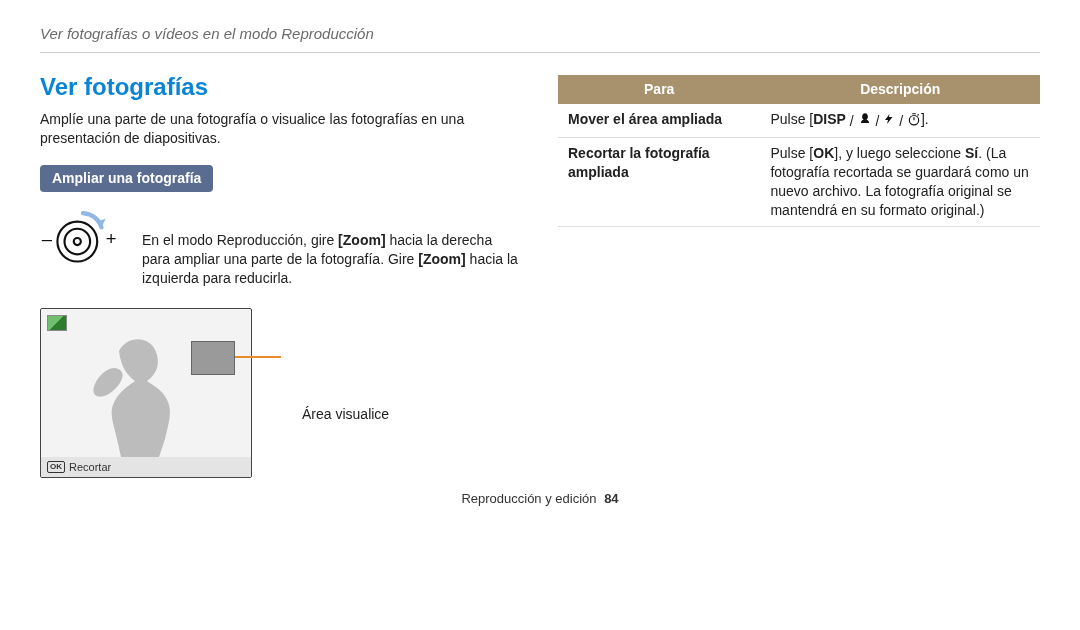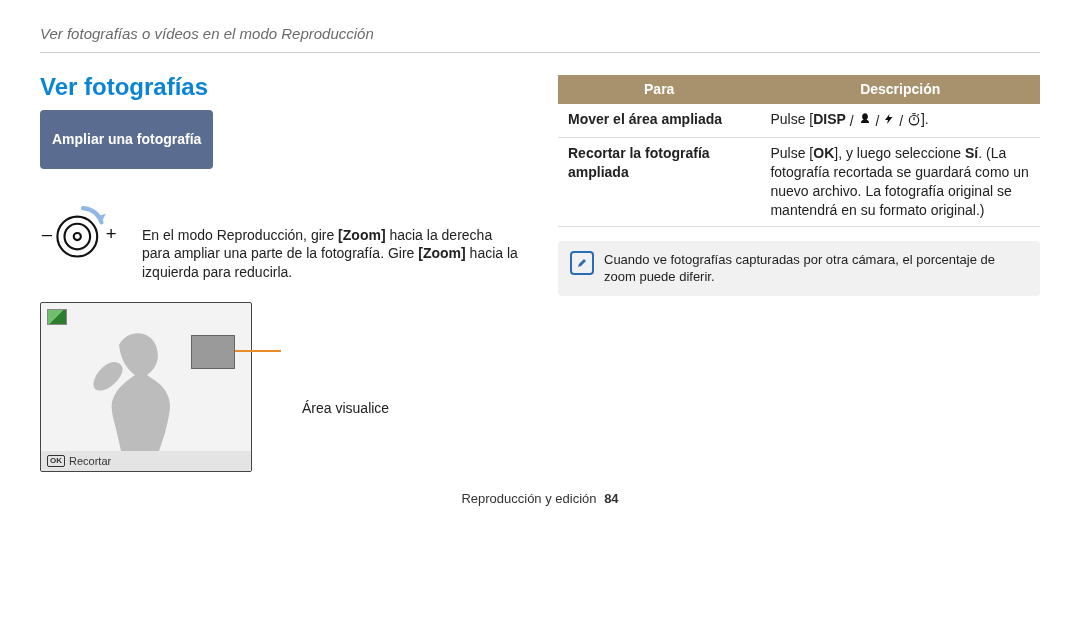--- a/index.html
+++ b/index.html
@@ -47,23 +47,23 @@
   }
   .intro {
     margin: 0 0 18px 0;
   }
   .pill {
     display: inline-block;
     background: #5a6c8f;
     color: #fff;
     font-weight: 600;
     font-size: 14px;
-    padding: 20px 12px;
+    padding: 4px 12px;
     border-radius: 4px;
-    margin-bottom: 32px;
+    margin-bottom: 14px;
   }
   .zoom-block {
     display: flex;
     align-items: flex-start;
     gap: 16px;
     margin-bottom: 20px;
   }
   .zoom-icon {
     width: 86px;
     flex: 0 0 86px;
@@ -213,20 +213,21 @@
 <div class="page">
 
   <div class="breadcrumb">Ver fotografías o vídeos en el modo Reproducción</div>
   <hr class="rule">
 
   <div class="cols">
 
     <div class="col">
 
       <h2 class="section-title">Ver fotografías</h2>
+      <p class="intro">Amplíe una parte de una fotografía o visualice las fotografías en una presentación de diapositivas.</p>
 
       <span class="pill">Ampliar una fotografía</span>
 
       <div class="zoom-block">
         <span class="zoom-icon">
           <svg viewBox="0 0 120 90" width="86" height="64">
             <text x="2" y="55" font-size="26" fill="#111">–</text>
             <circle cx="52" cy="50" r="28" fill="none" stroke="#111" stroke-width="3"></circle>
             <circle cx="52" cy="50" r="18" fill="none" stroke="#111" stroke-width="3"></circle>
             <circle cx="52" cy="50" r="5" fill="none" stroke="#111" stroke-width="3"></circle>
@@ -297,28 +298,20 @@
           </tr>
           <tr>
             <td class="b">Recortar la fotografía ampliada</td>
             <td>
               <span>Pulse [</span><span class="kbd">OK</span><span>], y luego seleccione </span><span class="bold">Sí</span><span>. (La fotografía recortada se guardará como un nuevo archivo. La fotografía original se mantendrá en su formato original.)</span>
             </td>
           </tr>
         </tbody>
       </table>
 
-      <div class="note">
-        <span class="note-icon">
-          <svg viewBox="0 0 24 24">
-              <path fill="#2a6bb5" d="M4 20l2-6 10-10 4 4-10 10-6 2z"></path>
-            </svg>
-        </span>
-        <span>Cuando ve fotografías capturadas por otra cámara, el porcentaje de zoom puede diferir.</span>
-      </div>
 
     </div>
   </div>
 
   <div class="footer">
     <span>Reproducción y edición</span>
     <span class="pn">84</span>
   </div>
 
 </div>

